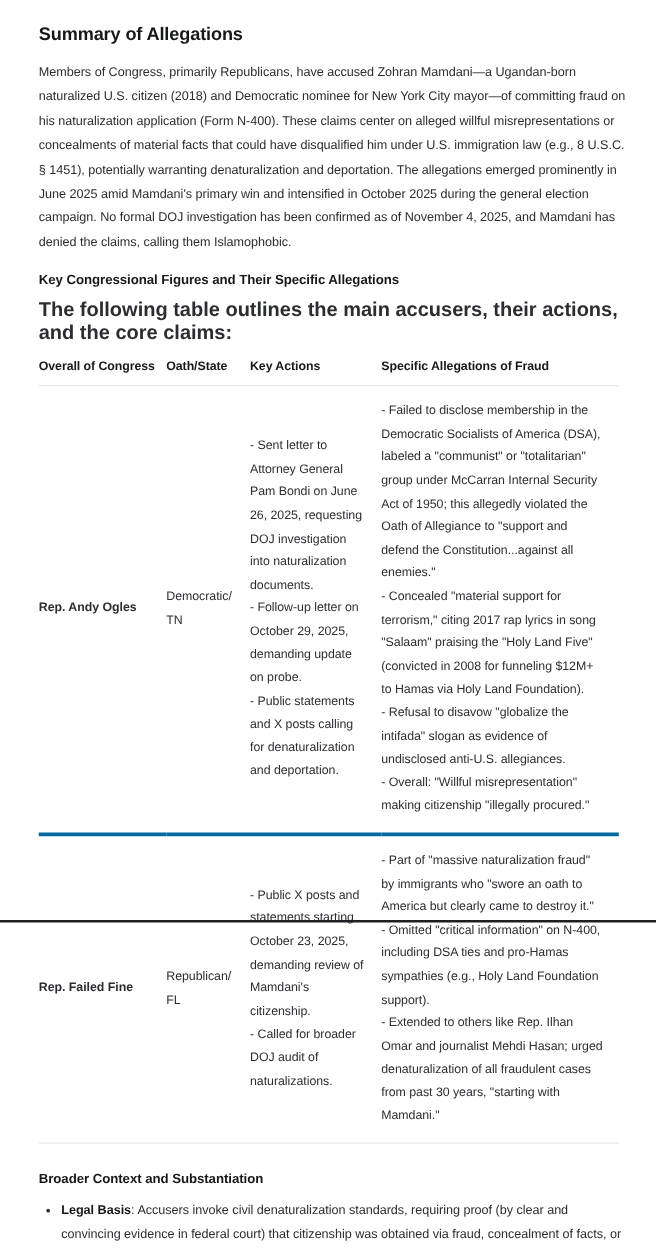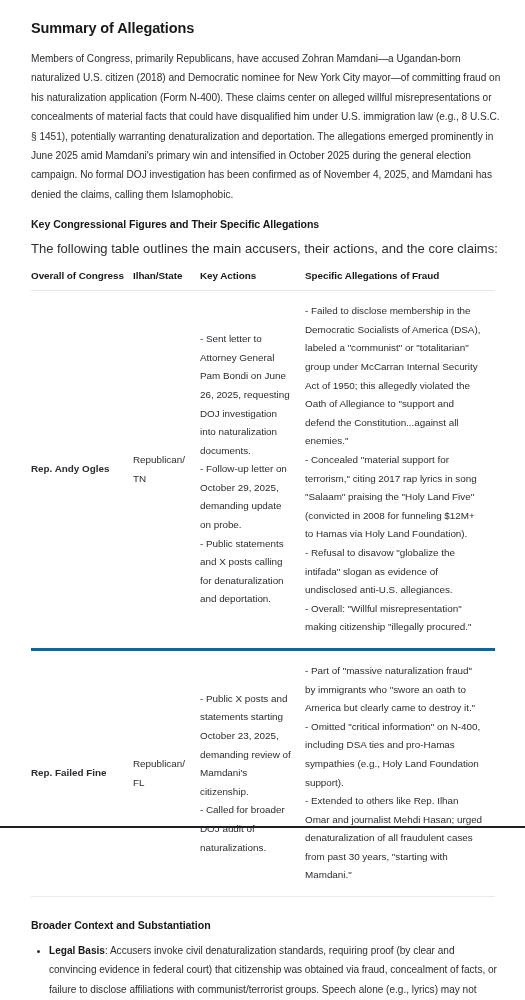--- a/index.html
+++ b/index.html
@@ -11,21 +11,21 @@
   body {
     width: 525px;
     height: 1000px;
     font-family: "Liberation Sans", sans-serif;
     color: #202123;
     overflow: hidden;
     position: relative;
   }
   .page {
     width: 525px;
-    height: 828px;
+    height: 738px;
     padding: 14px 22px 0 31px;
     position: relative;
   }
   h2.section-title {
     font-size: 14.5px;
     font-weight: bold;
     letter-spacing: -0.1px;
     margin: 6px 0 13px 0;
     color: #17181a;
   }
@@ -38,24 +38,25 @@
   }
   p.body-text {
     font-size: 10.1px;
     line-height: 19.4px;
     margin: 0 0 14px 0;
     color: #2b2d31;
     text-align: left;
     letter-spacing: -0.02px;
   }
   p.lead-in {
-    font-size: 13px;
+    font-size: 16px;
     line-height: 18px;
     margin: 0 0 12px 0;
     color: #2b2d31;
+    font-weight: bold;
   }
   table.alleg-table {
     width: 464px;
     border-collapse: collapse;
     table-layout: fixed;
     margin: 0 0 6px 0;
   }
   table.alleg-table th {
     text-align: left;
     font-size: 9.9px;
@@ -122,29 +123,29 @@
   <table class="alleg-table">
     <colgroup>
       <col class="col-member">
         <col class="col-party">
         <col class="col-action">
         <col class="col-alleg">
     </colgroup>
     <thead>
       <tr>
         <th>Overall of Congress</th>
-        <th>Ilhan/State</th>
+        <th>Oath/State</th>
         <th>Key Actions</th>
         <th>Specific Allegations of Fraud</th>
       </tr>
     </thead>
     <tbody>
       <tr>
         <td class="member">Rep. Andy Ogles</td>
-        <td class="lines">Republican/ TN</td>
+        <td class="lines">Democratic/ TN</td>
         <td class="lines">- Sent letter to Attorney General Pam Bondi on June 26, 2025, requesting DOJ investigation into naturalization documents.
 - Follow-up letter on October 29, 2025, demanding update on probe.
 - Public statements and X posts calling for denaturalization and deportation.</td>
         <td class="lines">- Failed to disclose membership in the Democratic Socialists of America (DSA), labeled a "communist" or "totalitarian" group under McCarran Internal Security Act of 1950; this allegedly violated the Oath of Allegiance to "support and defend the Constitution...against all enemies."
 - Concealed "material support for terrorism," citing 2017 rap lyrics in song "Salaam" praising the "Holy Land Five" (convicted in 2008 for funneling $12M+ to Hamas via Holy Land Foundation).
 - Refusal to disavow "globalize the intifada" slogan as evidence of undisclosed anti-U.S. allegiances.
 - Overall: "Willful misrepresentation" making citizenship "illegally procured."</td>
       </tr>
       <tr class="last-row">
         <td class="member">Rep. Failed Fine</td>

